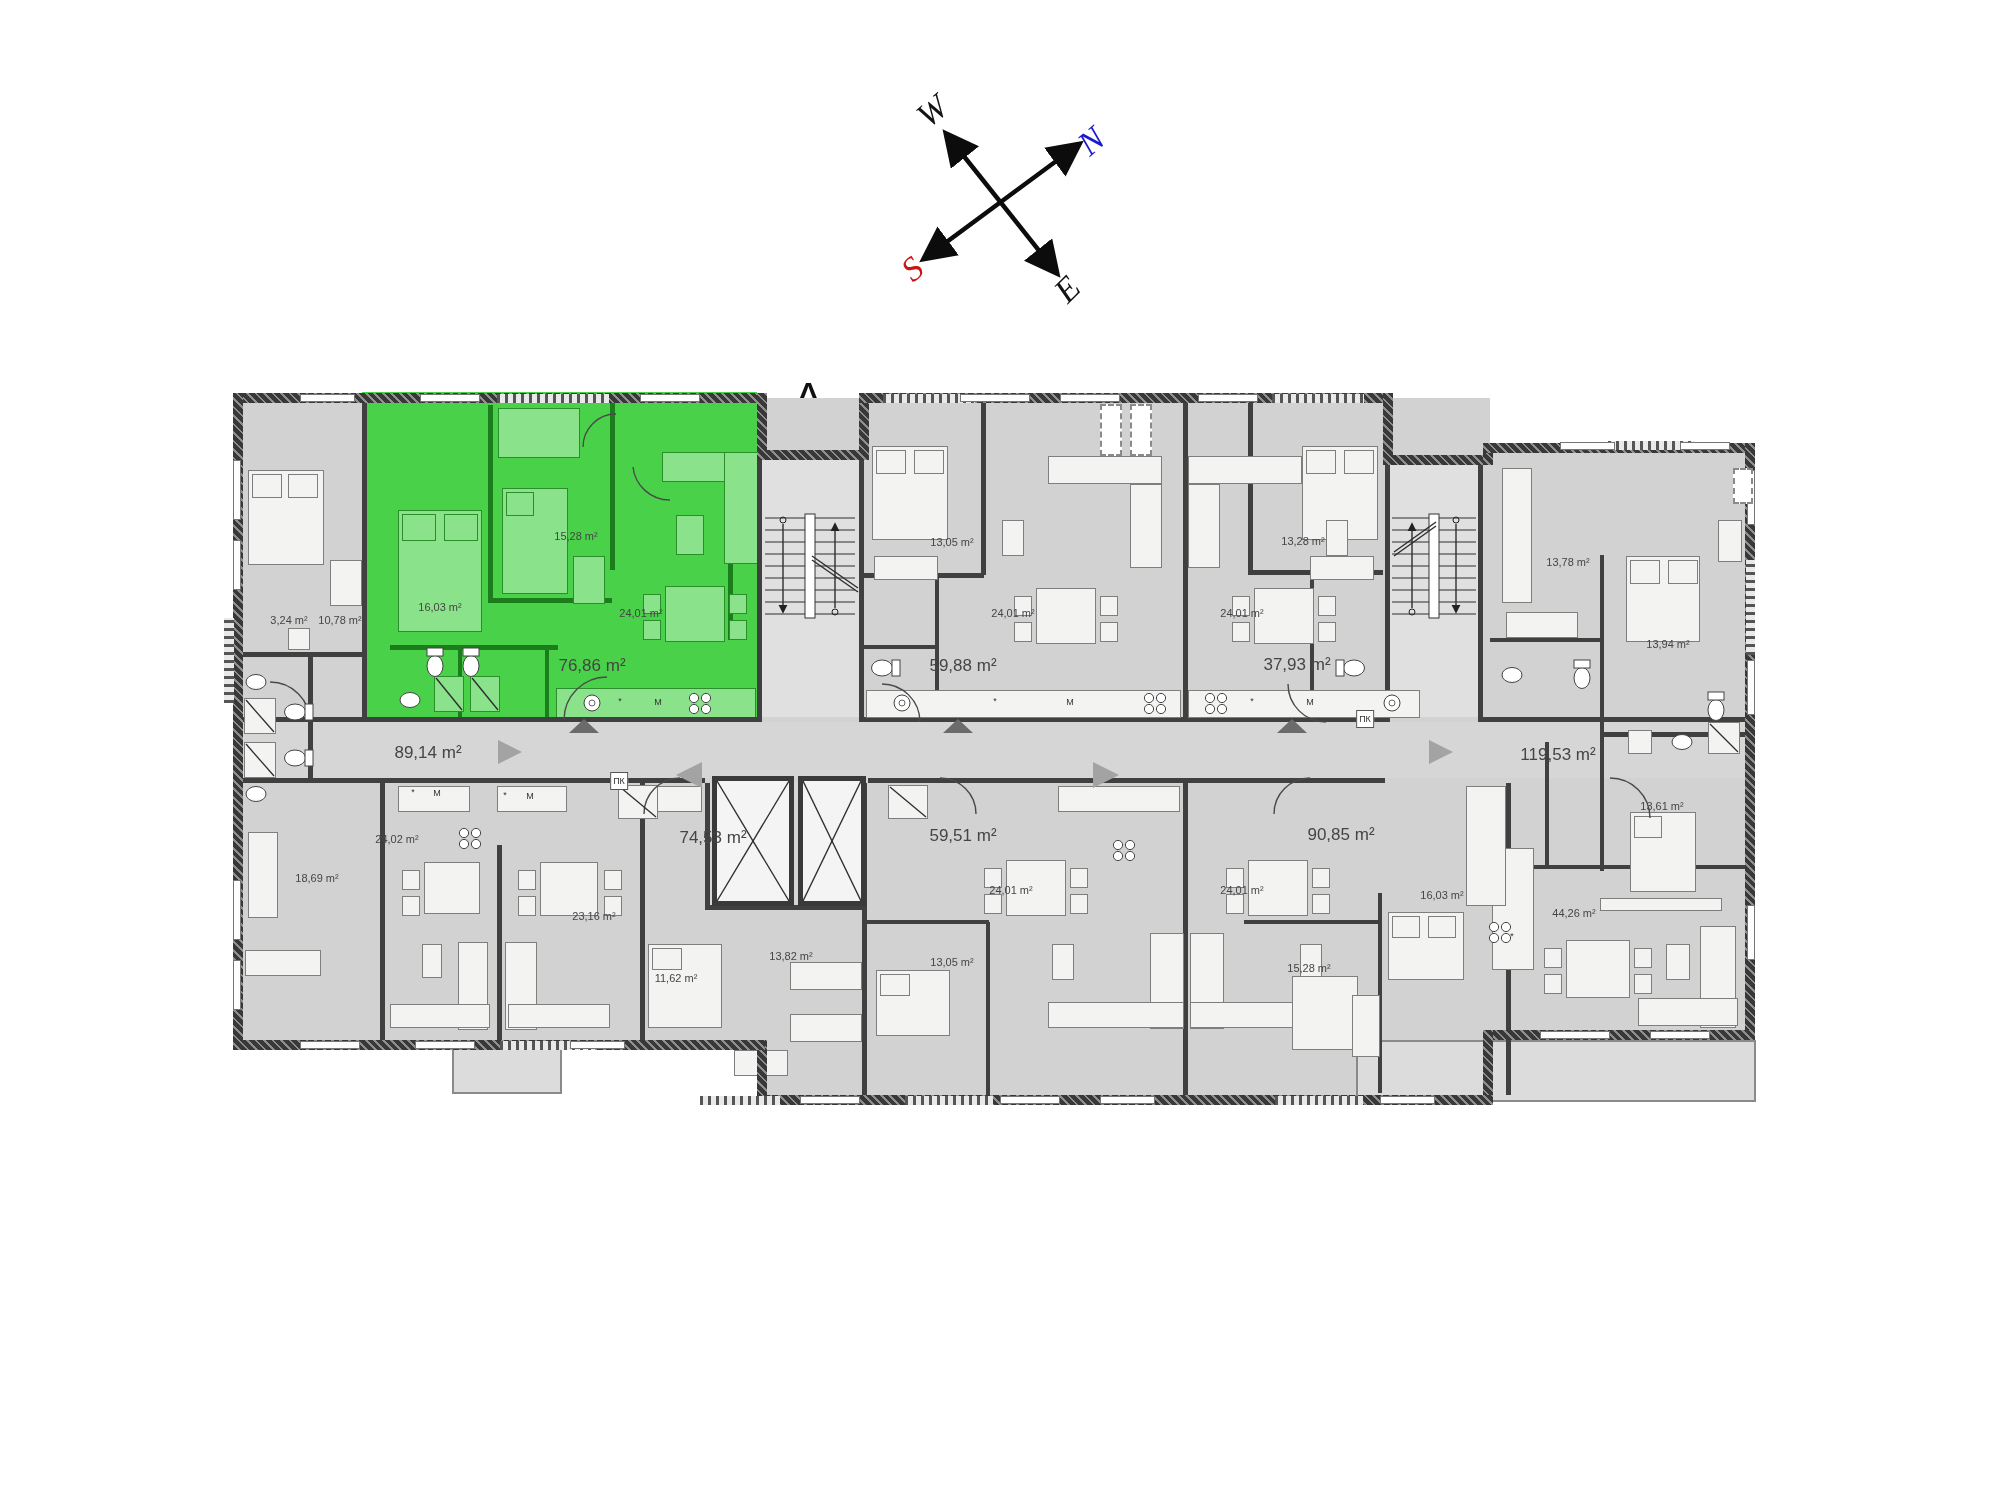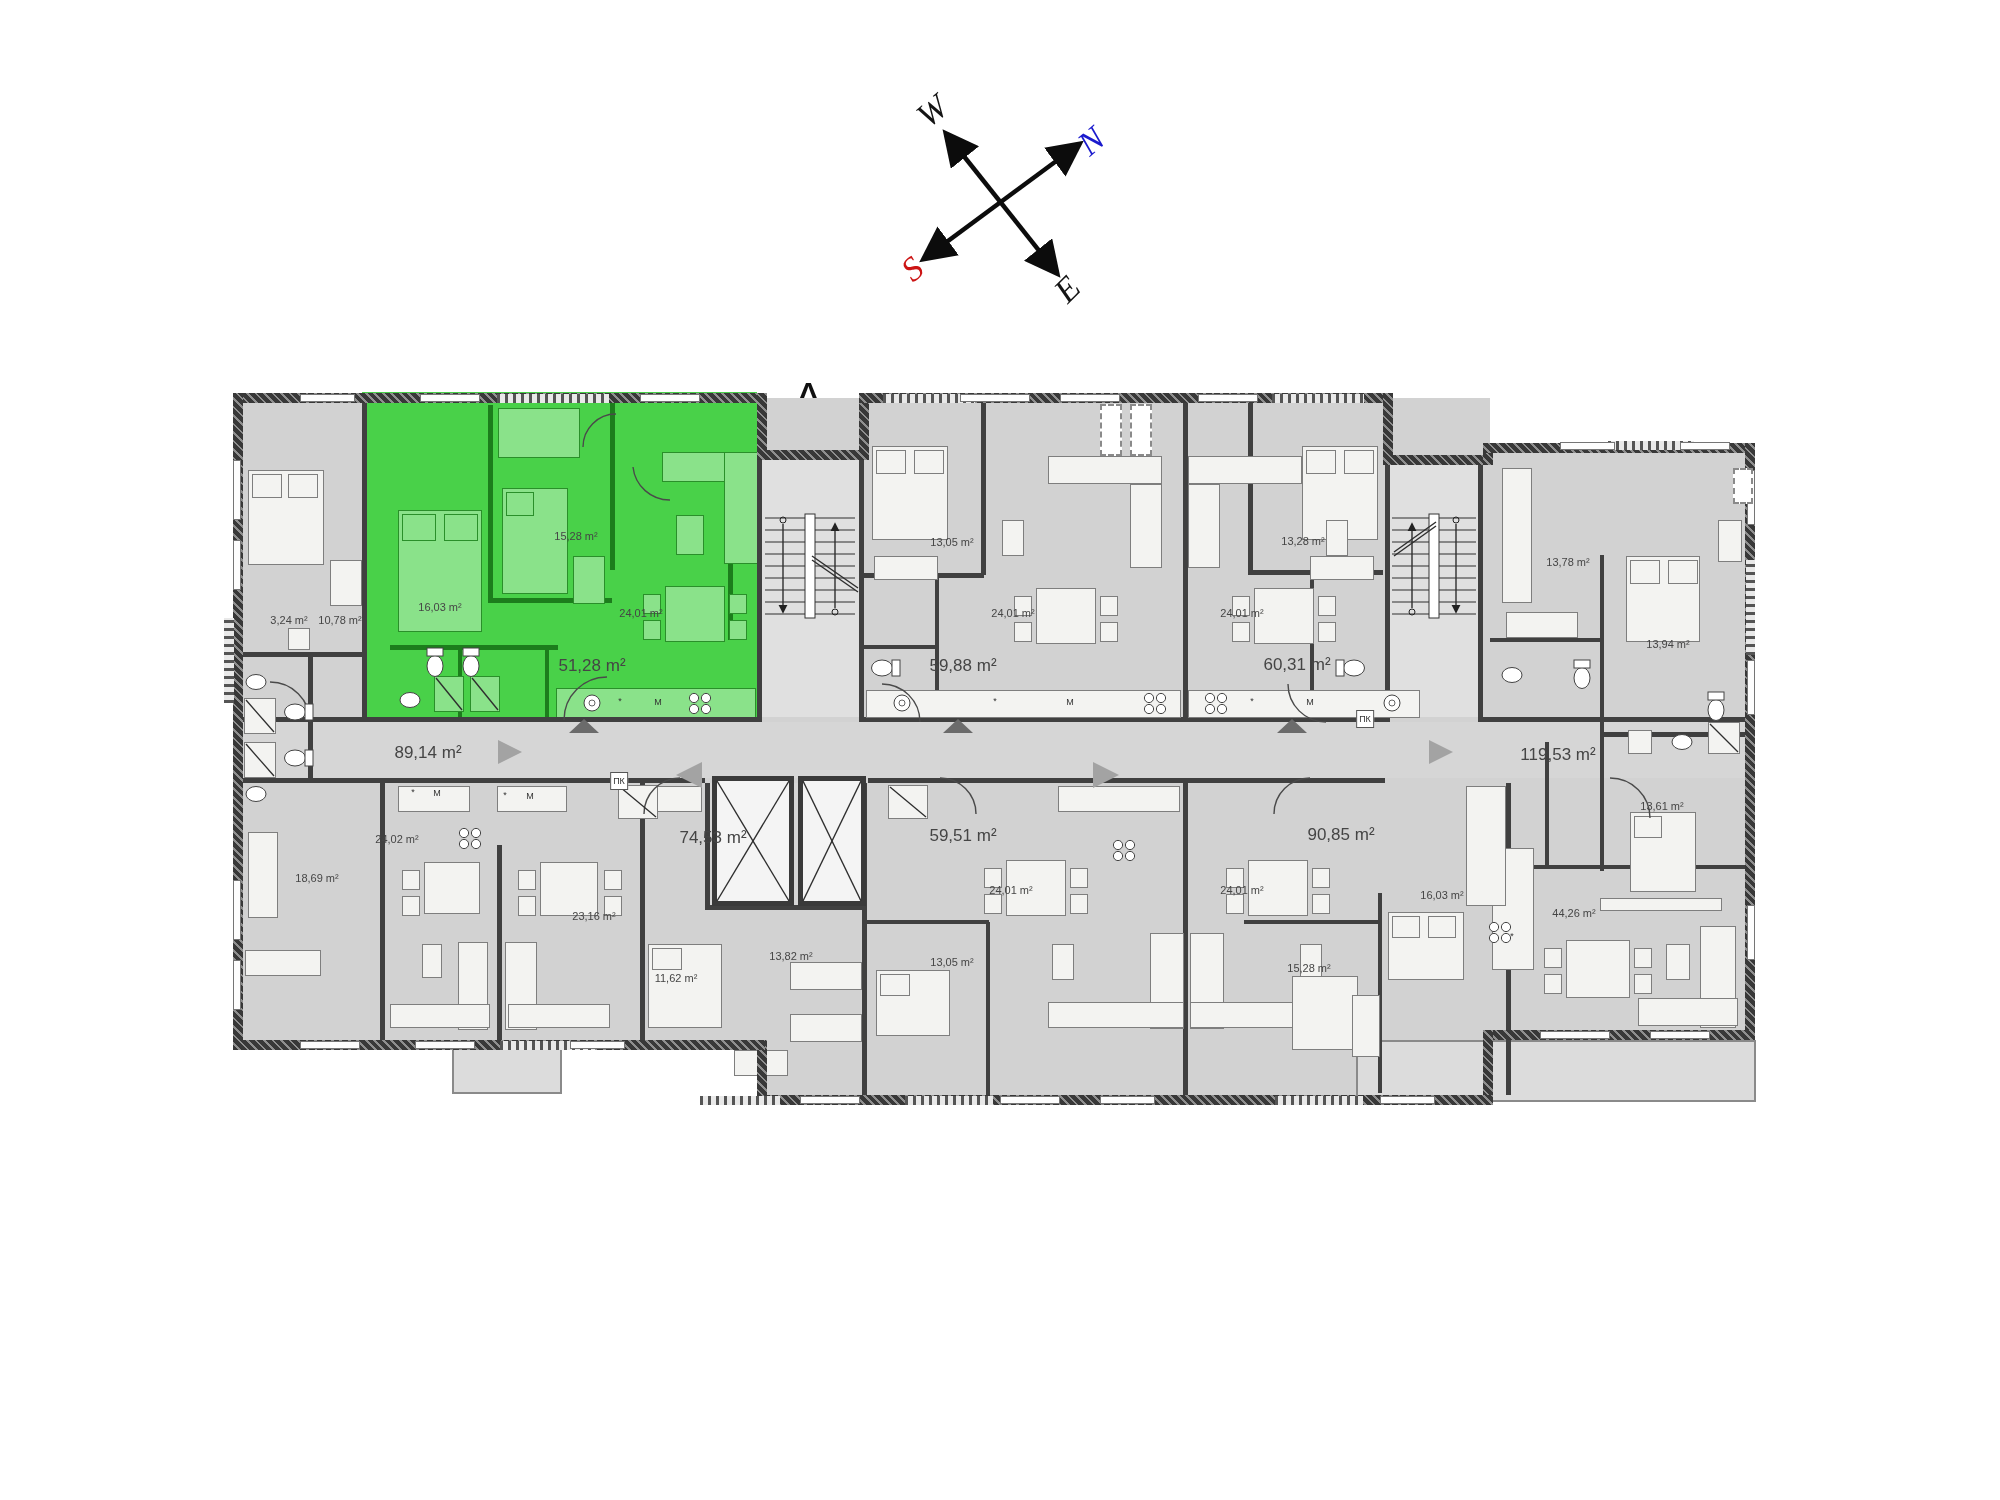--- a/index.html
+++ b/index.html
@@ -391,24 +391,24 @@
         <rect x="892" y="660" width="8" height="16" fill="#fff" stroke="#444"></rect>
         <ellipse cx="1354" cy="668" rx="10.5" ry="8" fill="#fff" stroke="#444"></ellipse>
         <rect x="1336" y="660" width="8" height="16" fill="#fff" stroke="#444"></rect>
         <ellipse cx="1716" cy="710" rx="8" ry="10.5" fill="#fff" stroke="#444"></ellipse>
         <rect x="1708" y="692" width="16" height="8" fill="#fff" stroke="#444"></rect>
         <ellipse cx="1582" cy="678" rx="8" ry="10.5" fill="#fff" stroke="#444"></ellipse>
         <rect x="1574" y="660" width="16" height="8" fill="#fff" stroke="#444"></rect>
       </g>
   </svg>
 <div class="lbl lg" style="left: 428px; top: 753px;">89,14 m²</div>
-    <div class="lbl lg" style="left: 592px; top: 666px;">51,28 m²</div>
+    <div class="lbl lg" style="left: 592px; top: 666px;">76,86 m²</div>
     <div class="lbl lg" style="left: 695px; top: 838px; margin-left: 18px;">74,53 m²</div>
     <div class="lbl lg" style="left: 963px; top: 666px;">59,88 m²</div>
-    <div class="lbl lg" style="left: 1297px; top: 665px;">60,31 m²</div>
+    <div class="lbl lg" style="left: 1297px; top: 665px;">37,93 m²</div>
     <div class="lbl lg" style="left: 963px; top: 836px;">59,51 m²</div>
     <div class="lbl lg" style="left: 1295px; top: 835px; margin-left: 46px;">90,85 m²</div>
     <div class="lbl lg" style="left: 1558px; top: 755px;">119,53 m²</div>
     <div class="lbl sm" style="left: 289px; top: 620px;">3,24 m²</div>
     <div class="lbl sm" style="left: 340px; top: 620px;">10,78 m²</div>
     <div class="lbl sm" style="left: 440px; top: 607px;">16,03 m²</div>
     <div class="lbl sm" style="left: 576px; top: 536px;">15,28 m²</div>
     <div class="lbl sm" style="left: 641px; top: 613px;">24,01 m²</div>
     <div class="lbl sm" style="left: 952px; top: 542px;">13,05 m²</div>
     <div class="lbl sm" style="left: 1013px; top: 613px;">24,01 m²</div>

